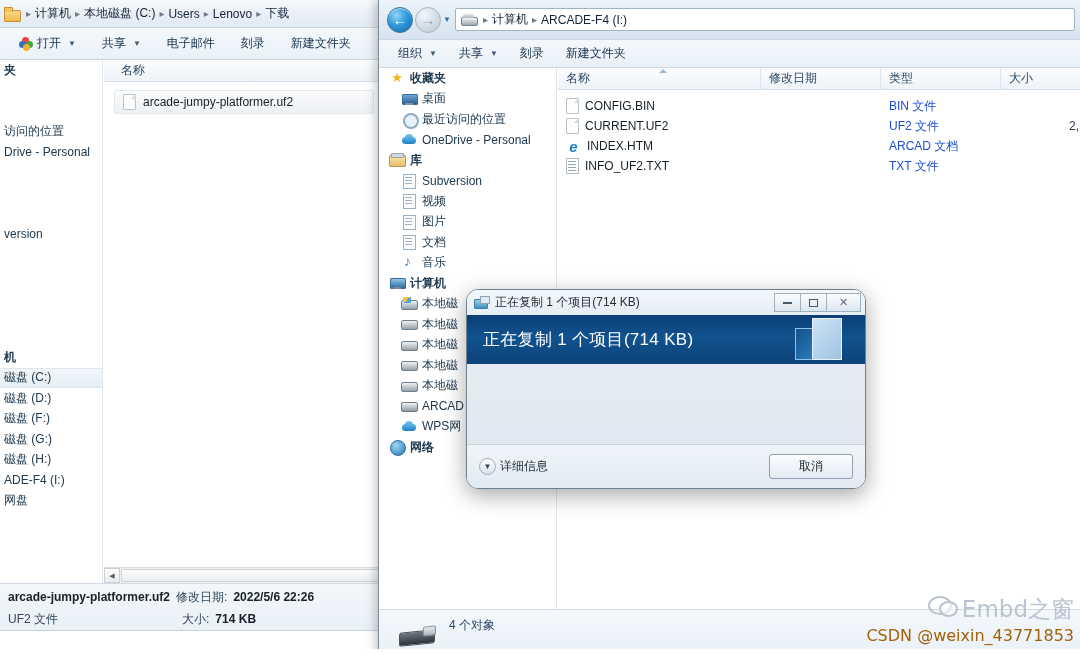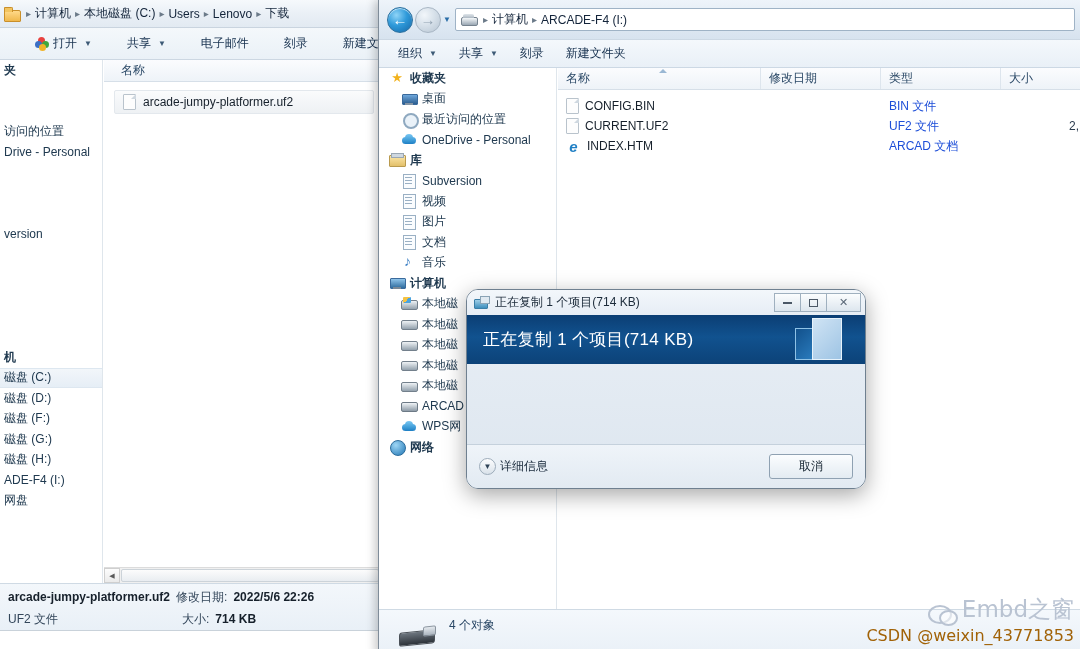--- a/index.html
+++ b/index.html
@@ -36,21 +36,21 @@
     background:linear-gradient(to bottom,#ffd98a,#f0b84c);border:1px solid #c98f2a;
   }
   .folder-ico::after{
     content:"";position:absolute;left:0;top:0px;width:7px;height:4px;border-radius:1px 2px 0 0;
     background:#f2c460;border:1px solid #c98f2a;border-bottom:none;
   }
   .bg-toolbar {
     position:absolute; left:0; top:28px; width:380px; height:32px;
     background: linear-gradient(to bottom,#f4f8fb 0%,#eaf1f7 100%);
     border-bottom:1px solid #ccd7e2;
-    display:flex; align-items:center; gap:13px; padding-left:24px;
+    display:flex; align-items:center; gap:4px; padding-left:8px;
     font-size:12px; color:#16304e;
   }
   .tb-item { padding:4px 11px; display:flex; align-items:center; gap:4px; white-space:nowrap; cursor:default;}
   .caret { font-size:8px; color:#3d5a76; margin-left:3px;}
   .open-ico{width:14px;height:14px;position:relative;flex:none;}
   .open-ico i{position:absolute;width:7px;height:7px;border-radius:50%;}
   .open-ico i:nth-child(1){background:#e8423f;left:3px;top:0;}
   .open-ico i:nth-child(2){background:#3fa63f;left:7px;top:4px;}
   .open-ico i:nth-child(3){background:#3b6fc4;left:0px;top:4px;}
   .open-ico i:nth-child(4){background:#f0b429;left:4px;top:7px;}
@@ -281,21 +281,21 @@
     display:flex;align-items:center;justify-content:center;font-size:8px;color:#2f4256;}
   .cancel-btn{
     margin-left:auto;width:84px;height:25px;border-radius:3px;
     background:linear-gradient(to bottom,#fbfdfe,#e3ebf2);
     border:1px solid #8fa1b2;display:flex;align-items:center;justify-content:center;
     font-size:12px;color:#13222f;
   }
 
   
   #watermark{position:absolute;right:6px;bottom:10px;text-align:right;pointer-events:none;}
-  .wm-line1{display:flex;align-items:flex-end;justify-content:flex-end;gap:6px;
+  .wm-line1{display:flex;align-items:flex-start;justify-content:flex-end;gap:6px;
     font-size:23px;color:#b9c3d2;font-family:"DejaVu Sans",sans-serif;}
   .wm-bubble{width:28px;height:22px;position:relative;flex:none;}
   .wm-bubble::before{content:"";position:absolute;left:0;top:2px;width:20px;height:15px;border-radius:50%;
     border:2px solid #b9c3d2;}
   .wm-bubble::after{content:"";position:absolute;left:11px;top:7px;width:15px;height:12px;border-radius:50%;
     border:2px solid #b9c3d2;background:rgba(255,255,255,.55);}
   .wm-line2{font-size:16px;color:#a16207;margin-top:1px;font-family:"DejaVu Sans",sans-serif;}
   .bottom-edge{position:absolute;left:0;bottom:0;width:1080px;height:6px;background:#ffffff;}
 </style>
 </head>
@@ -594,20 +594,29 @@
             </div>
             <div class="frow">
               <div class="fc c-name">
                 <span class="ie-ico"></span>
                 <span>INDEX.HTM</span>
               </div>
               <div class="fc c-date"></div>
               <div class="fc c-type">ARCAD 文档</div>
               <div class="fc c-size"></div>
             </div>
+            <div class="frow">
+              <div class="fc c-name">
+                <span class="txt-ico"></span>
+                <span>INFO_UF2.TXT</span>
+              </div>
+              <div class="fc c-date"></div>
+              <div class="fc c-type">TXT 文件</div>
+              <div class="fc c-size"></div>
+            </div>
           </div>
       </div>
     </div>
 
     <div class="fg-status">
       <div class="fs-ico"></div>
       <div class="fs-txt">4 个对象</div>
     </div>
   </div>
 

